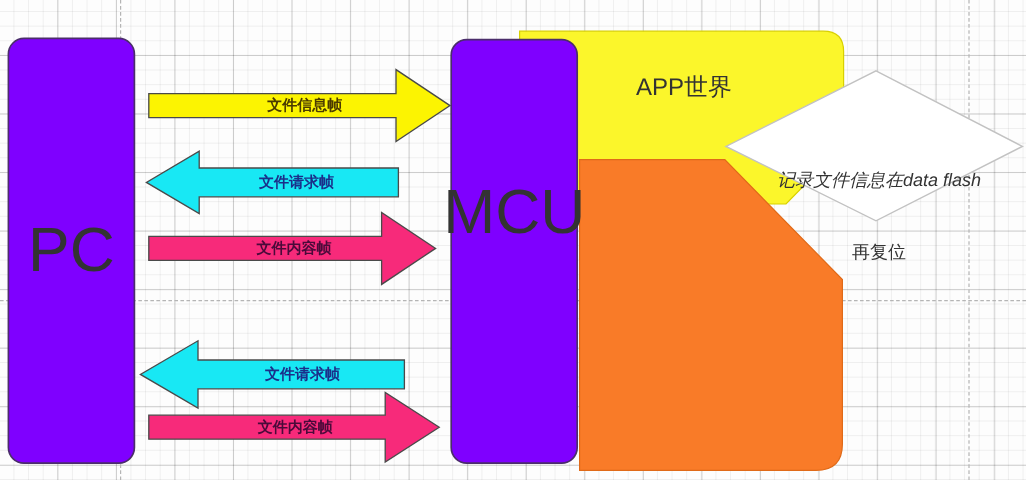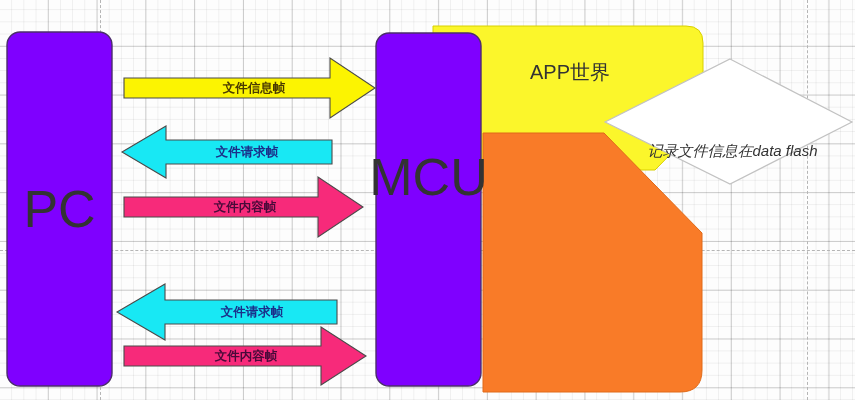--- a/index.html
+++ b/index.html
@@ -118,15 +118,16 @@
   <div class="node-label arrow-label" style="left:167px; top:142px; width:160px; height:20px; color:#1b2f8a;">文件请求帧</div>
 
   <div class="node-label arrow-label" style="left:165px; top:197px; width:160px; height:20px; color:#4a0a3a;">文件内容帧</div>
 
   <div class="node-label arrow-label" style="left:172px; top:302px; width:160px; height:20px; color:#1b2f8a;">文件请求帧</div>
 
   <div class="node-label arrow-label" style="left:166px; top:346px; width:160px; height:20px; color:#4a0a3a;">文件内容帧</div>
 
   <div class="node-label diamond-label" style="left:620px; top:100px; width:225px; height:48px; display:block;">
     <div style="text-align:center;font-style:italic;">记录文件信息在data flash</div>
+    <div style="text-align:center;">再复位</div>
   </div>
 
 </div>
 
 </body></html>

